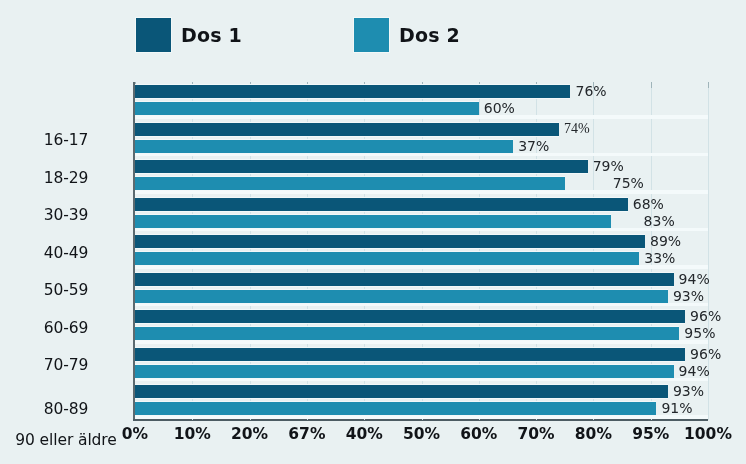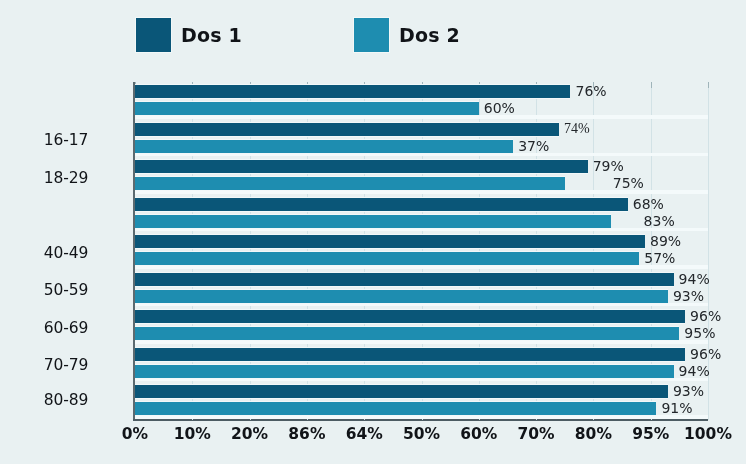--- a/index.html
+++ b/index.html
@@ -166,25 +166,27 @@
     </div>
     <div class="legend-item second">
       <span class="legend-swatch" style="background: rgb(30, 141, 176);"></span>
       <span class="legend-label">Dos 2</span>
     </div>
   </div>
 
   <div class="cat-labels-wrap" id="cat-labels">
       <div class="cat-label" style="top: 9px;">16-17</div>
       <div class="cat-label" style="top: 46.5556px;">18-29</div>
+      <div class="cat-label" style="top: 84.1111px;">30-39</div>
       <div class="cat-label" style="top: 121.667px;">40-49</div>
       <div class="cat-label" style="top: 159.222px;">50-59</div>
       <div class="cat-label" style="top: 196.778px;">60-69</div>
       <div class="cat-label" style="top: 234.333px;">70-79</div>
-      <div class="cat-label" style="top: 269px;">80-89</div>
+      <div class="cat-label" style="top: 278px;">80-89</div>
+      <div class="cat-label" style="top: 309.444px;">90 eller äldre</div>
     </div>
 
   <div class="plot" id="plot">
     <div class="axis-y-line"></div>
     <div class="axis-x-line"></div>
   <div class="tick" style="left: 2px;"></div>
       <div class="gridline" style="left: 59.3px;"></div>
       <div class="tick" style="left: 59.3px;"></div>
       <div class="gridline" style="left: 116.6px;"></div>
       <div class="tick" style="left: 116.6px;"></div>
@@ -221,21 +223,21 @@
       <div class="bar-value" style="left: 436.75px; top: 93.1111px; margin-left: 43px;">75%</div>
       <div class="band" style="top: 145.667px; height: 3.55556px; position: absolute; left: 2px;"></div>
       <div class="bar dose1" style="top: 114.667px; left: 2px; width: 492.78px; background: rgb(10, 86, 120);"></div>
       <div class="bar-value" style="left: 499.78px; top: 113.667px;">68%</div>
       <div class="bar dose2" style="top: 131.667px; left: 2px; width: 475.59px; background: rgb(30, 141, 176);"></div>
       <div class="bar-value" style="left: 482.59px; top: 130.667px; margin-left: 28px;">83%</div>
       <div class="band" style="top: 183.222px; height: 3.55556px; position: absolute; left: 2px;"></div>
       <div class="bar dose1" style="top: 152.222px; left: 2px; width: 509.97px; background: rgb(10, 86, 120);"></div>
       <div class="bar-value" style="left: 516.97px; top: 151.222px;">89%</div>
       <div class="bar dose2" style="top: 169.222px; left: 2px; width: 504.24px; background: rgb(30, 141, 176);"></div>
-      <div class="bar-value" style="left: 511.24px; top: 168.222px;">57%</div>
+      <div class="bar-value" style="left: 511.24px; top: 168.222px;">33%</div>
       <div class="band" style="top: 220.778px; height: 3.55556px; position: absolute; left: 2px;"></div>
       <div class="bar dose1" style="top: 189.778px; left: 2px; width: 538.62px; background: rgb(10, 86, 120);"></div>
       <div class="bar-value" style="left: 545.62px; top: 188.778px;">94%</div>
       <div class="bar dose2" style="top: 206.778px; left: 2px; width: 532.89px; background: rgb(30, 141, 176);"></div>
       <div class="bar-value" style="left: 539.89px; top: 205.778px;">93%</div>
       <div class="band" style="top: 258.333px; height: 3.55556px; position: absolute; left: 2px;"></div>
       <div class="bar dose1" style="top: 227.333px; left: 2px; width: 550.08px; background: rgb(10, 86, 120);"></div>
       <div class="bar-value" style="left: 557.08px; top: 226.333px;">96%</div>
       <div class="bar dose2" style="top: 244.333px; left: 2px; width: 544.35px; background: rgb(30, 141, 176);"></div>
       <div class="bar-value" style="left: 551.35px; top: 243.333px;">95%</div>
@@ -248,22 +250,22 @@
       <div class="bar dose1" style="top: 302.444px; left: 2px; width: 532.89px; background: rgb(10, 86, 120);"></div>
       <div class="bar-value" style="left: 539.89px; top: 301.444px;">93%</div>
       <div class="bar dose2" style="top: 319.444px; left: 2px; width: 521.43px; background: rgb(30, 141, 176);"></div>
       <div class="bar-value" style="left: 528.43px; top: 318.444px;">91%</div>
     </div>
 
   <div class="xticks" id="xticks">
       <div class="xtick-label" style="left: 2px;">0%</div>
       <div class="xtick-label" style="left: 59.3px;">10%</div>
       <div class="xtick-label" style="left: 116.6px;">20%</div>
-      <div class="xtick-label" style="left: 173.9px;">86%</div>
-      <div class="xtick-label" style="left: 231.2px;">64%</div>
+      <div class="xtick-label" style="left: 173.9px;">67%</div>
+      <div class="xtick-label" style="left: 231.2px;">40%</div>
       <div class="xtick-label" style="left: 288.5px;">50%</div>
       <div class="xtick-label" style="left: 345.8px;">60%</div>
       <div class="xtick-label" style="left: 403.1px;">70%</div>
       <div class="xtick-label" style="left: 460.4px;">80%</div>
       <div class="xtick-label" style="left: 517.7px;">95%</div>
       <div class="xtick-label" style="left: 575px;">100%</div>
     </div>
 
 </div>
 

